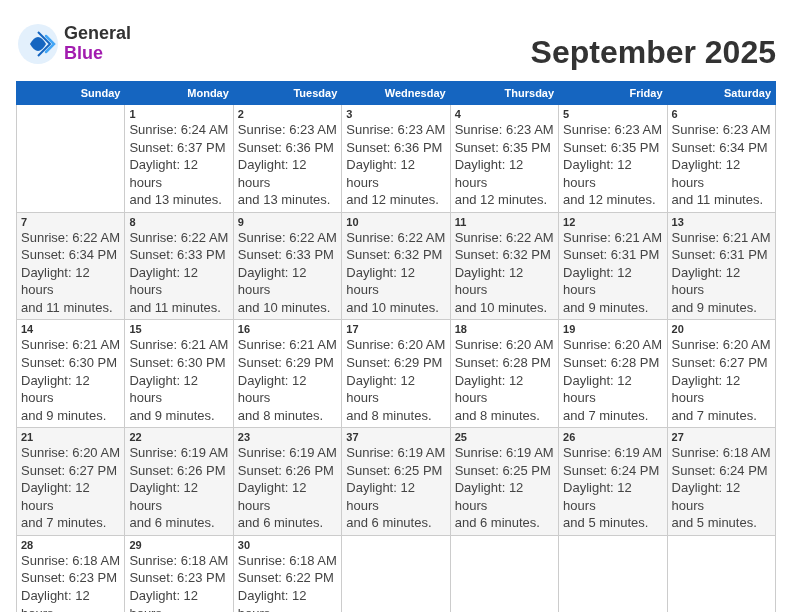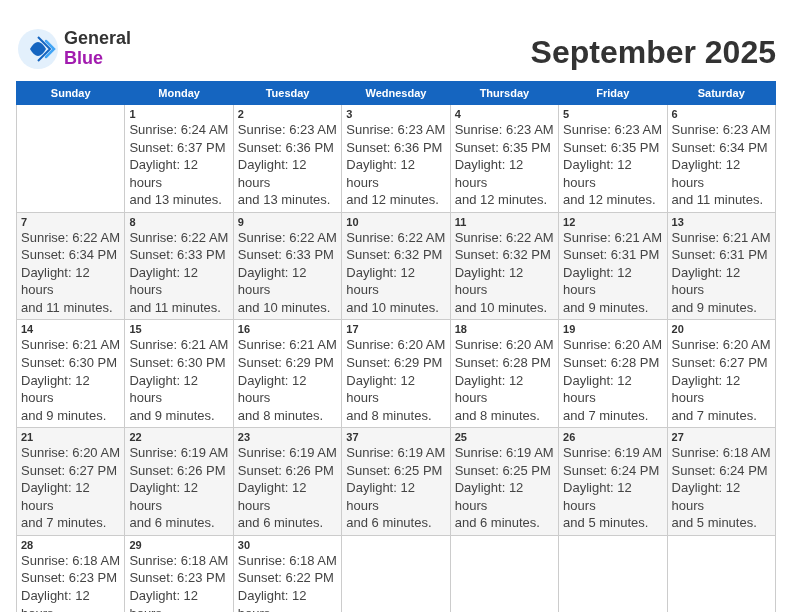--- a/index.html
+++ b/index.html
@@ -13,21 +13,21 @@
     .page {
       width: 792px;
       height: 612px;
       padding: 16px;
       display: flex;
       flex-direction: column;
     }
     .header {
       display: flex;
       justify-content: space-between;
-      align-items: flex-end;
+      align-items: center;
       margin-bottom: 10px;
     }
     .logo {
       display: flex;
       align-items: center;
     }
     .logo-text {
       display: flex;
       flex-direction: column;
       line-height: 1.1;
@@ -61,21 +61,21 @@
       border-collapse: collapse;
       width: 100%;
       table-layout: fixed;
     }
     .calendar th {
       background: #1565c0;
       color: #fff;
       font-size: 11px;
       font-weight: bold;
       padding: 5px 4px;
-      text-align: center;
+      text-align: right;
       border: 1px solid #1565c0;
     }
     .calendar td {
       border: 1px solid #ccc;
       vertical-align: top;
       padding: 3px 4px;
       font-size: 9px;
       color: #333;
       background: #fff;
     }

